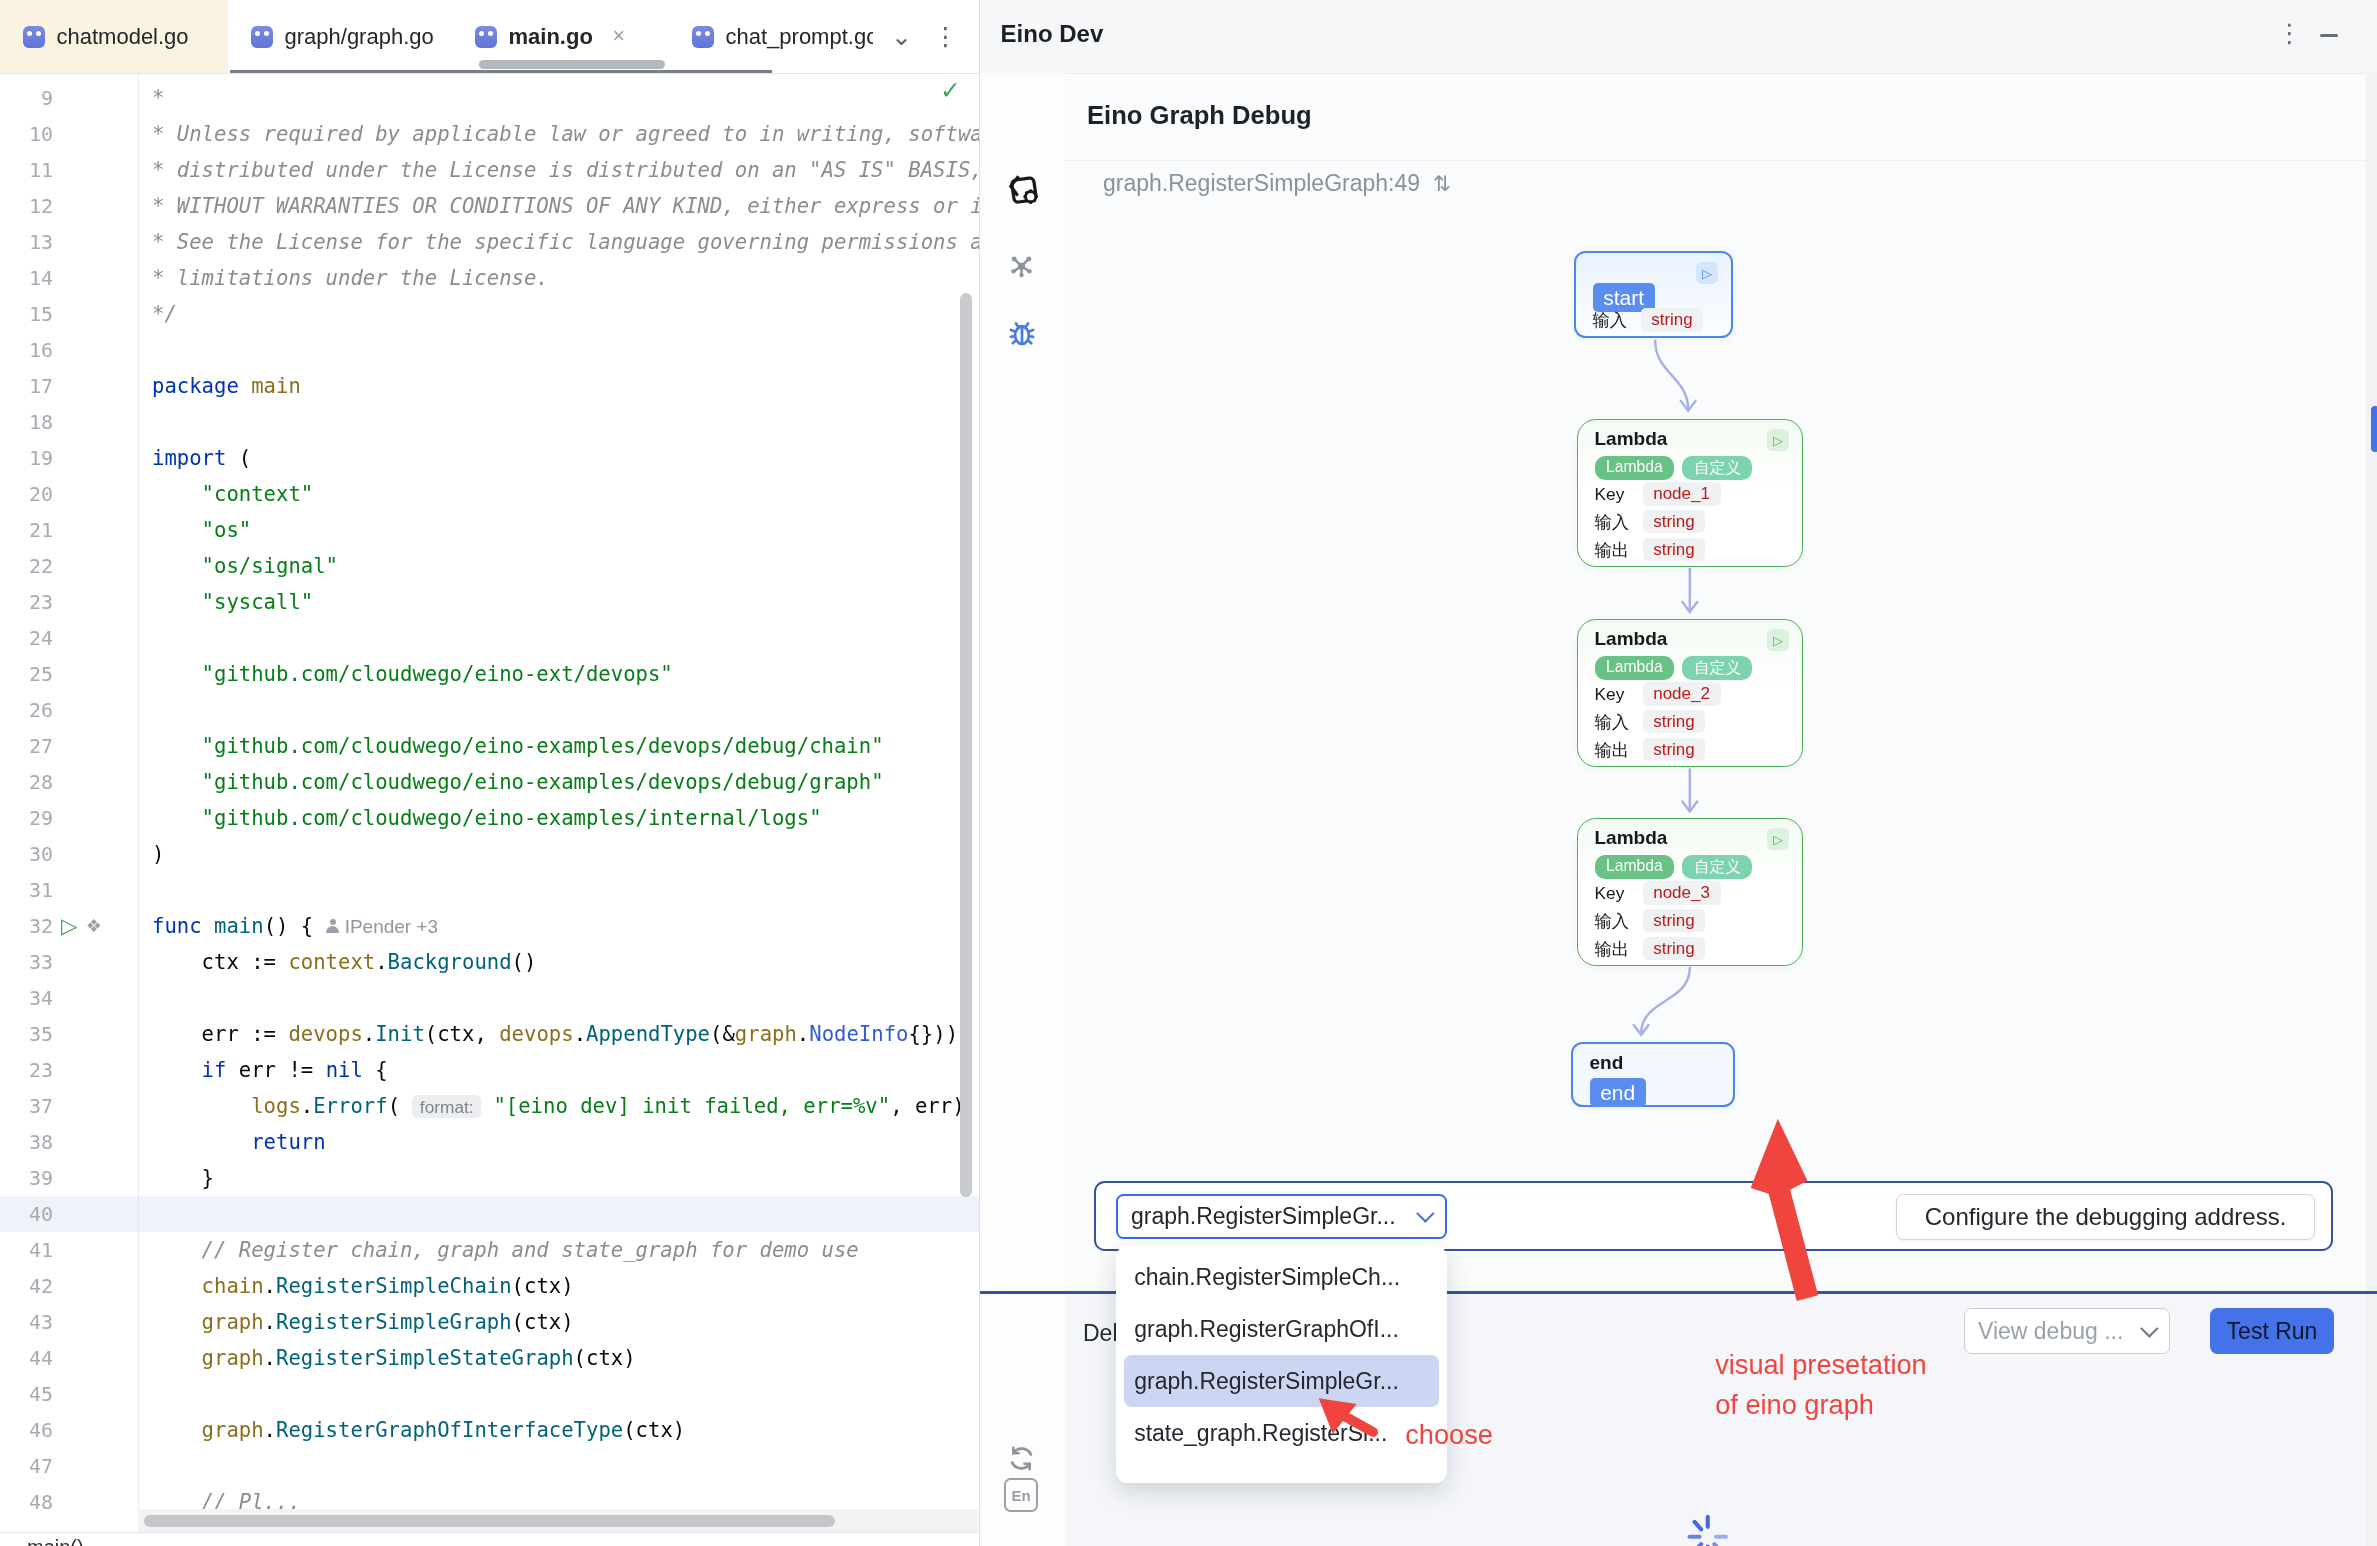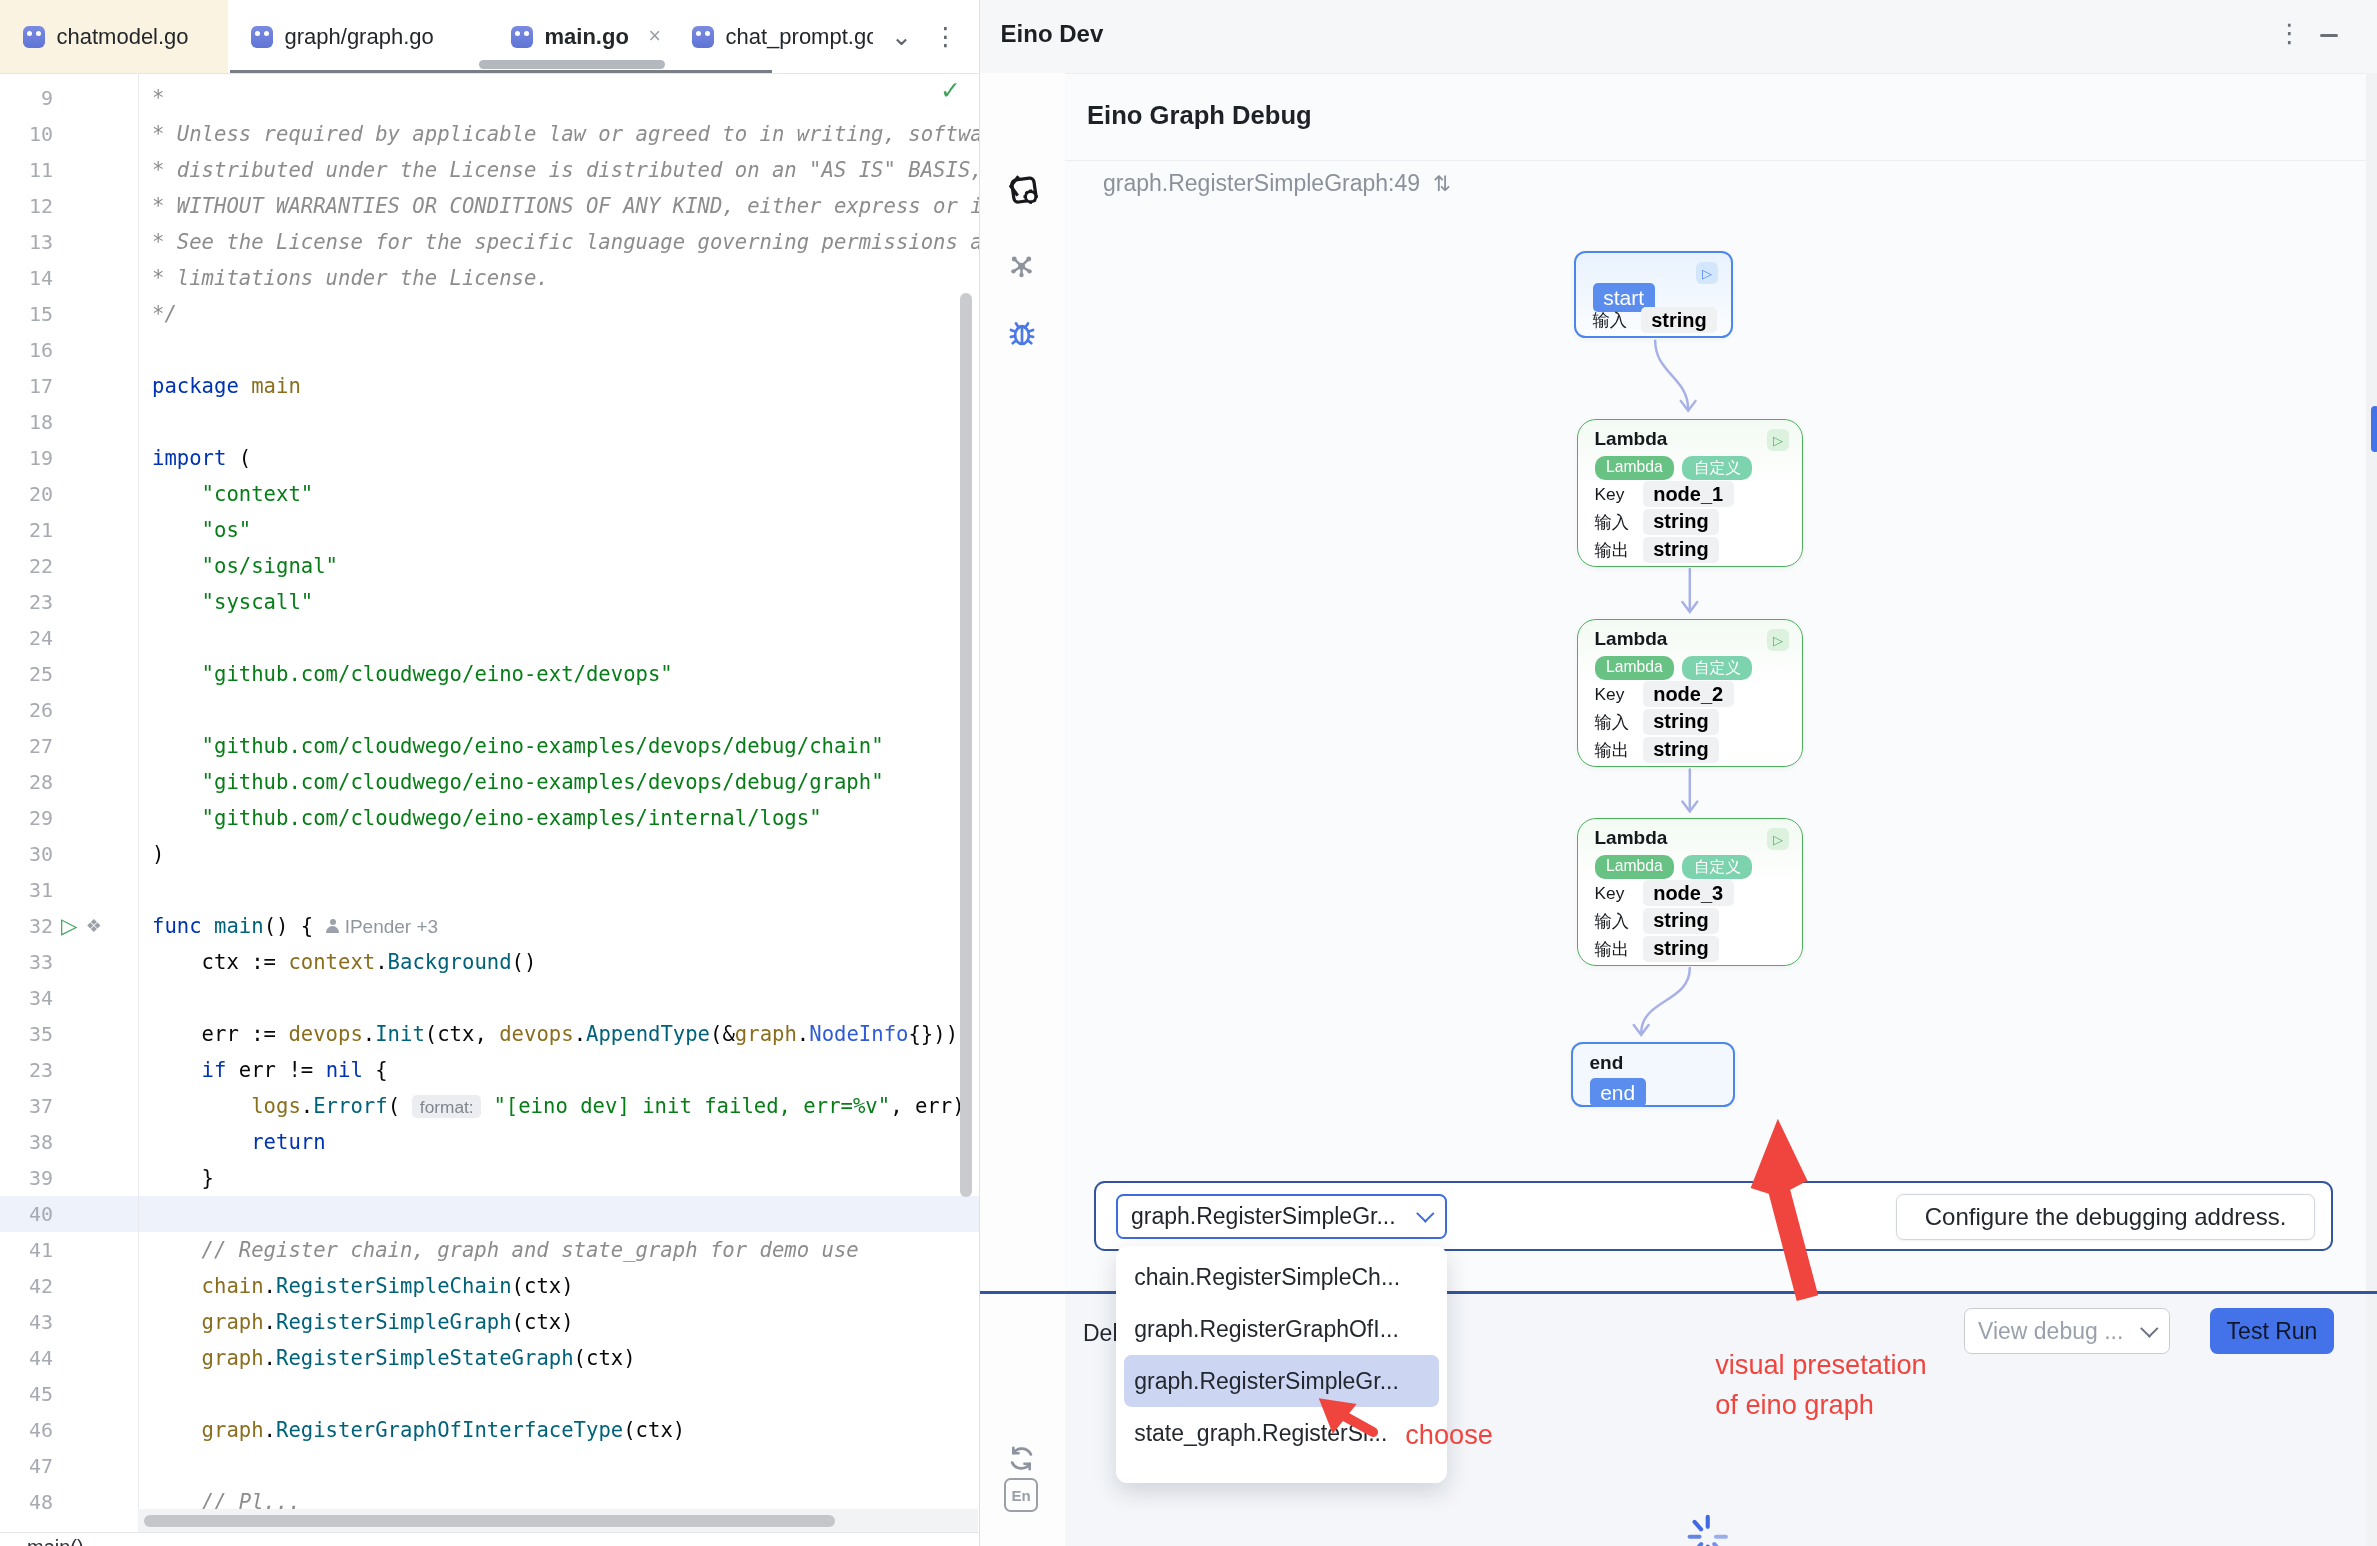--- a/index.html
+++ b/index.html
@@ -77,21 +77,21 @@
   .ntitle{position:absolute;left:16.5px;top:8.2px;font-size:19px;font-weight:bold;color:#15181d;}
   .nbadge{position:absolute;font-size:21px;color:#fff;border-radius:5px;padding:2.5px 10.7px;}
   .nbadge.blue{background:#5b8def;}
   .badges{position:absolute;left:16.5px;top:36px;display:flex;gap:8.2px;}
   .pill{font-size:15.7px;color:#fff;border-radius:10px;padding:1.6px 11.5px;}
   .pill.green{background:#67c283;}
   .pill.mint{background:#7cd3ad;}
   .nrows{position:absolute;left:16.5px;display:flex;flex-direction:column;gap:5.8px;}
   .nrow{display:flex;align-items:center;gap:13px;height:22px;font-size:17.3px;color:#15181d;}
   .nrow .lbl{min-width:35px;}
-  .chip{background:#f0f1f3;border-radius:5px;padding:1.6px 10.7px;font-size:20px;color:#000000;font-weight:bold;}
+  .chip{background:#f0f1f3;border-radius:5px;padding:1.6px 10.7px;font-size:17px;color:#b91c1c;}
   
   .dcontainer{left:114px;top:1181px;width:1239px;height:70px;background:#fff;border:2.5px solid #33549e;
               border-radius:10.7px;box-sizing:border-box;}
   .gselect{position:absolute;left:20px;top:10.7px;width:331px;height:45px;background:#fff;border:2.5px solid #3d6ce0;
            border-radius:7.4px;box-sizing:border-box;display:flex;align-items:center;font-size:23px;color:#1f2329;
            padding:0 13px;justify-content:space-between;}
   .chev{width:10.7px;height:10.7px;border-right:2.5px solid #3d6ce0;border-bottom:2.5px solid #3d6ce0;
         transform:rotate(45deg);margin-top:-5px;}
   .chev.gray{border-color:#6b7280;}
   .cfgbtn{position:absolute;left:800px;top:10.7px;width:419px;height:46px;background:#fff;border:1.6px solid #d2d5da;
@@ -123,21 +123,21 @@
   <div class="abs editor">
     <div class="abs tabbar">
       <div class="tab" style="left:0;width:228px;background:#faf3e2;">
         <span class="goicon"></span>
         <span>chatmodel.go</span>
       </div>
       <div class="tab" style="left:228px;width:247px;">
         <span class="goicon"></span>
         <span>graph/graph.go</span>
       </div>
-      <div class="tab" style="left:488px;width:191px;font-weight:bold;">
+      <div class="tab" style="left:452px;width:191px;font-weight:bold;">
         <span class="goicon"></span>
         <span>main.go</span>
         <span class="tab-close" style="font-weight:normal;">×</span>
       </div>
       <div class="tab" style="left:669px;width:204px;">
         <span class="goicon"></span>
         <span>chat_prompt.go</span>
       </div>
       <div class="tab-chevron" style="left:881px;">⌄</div>
       <div class="tab-kebab" style="left:925px;">⋮</div>

